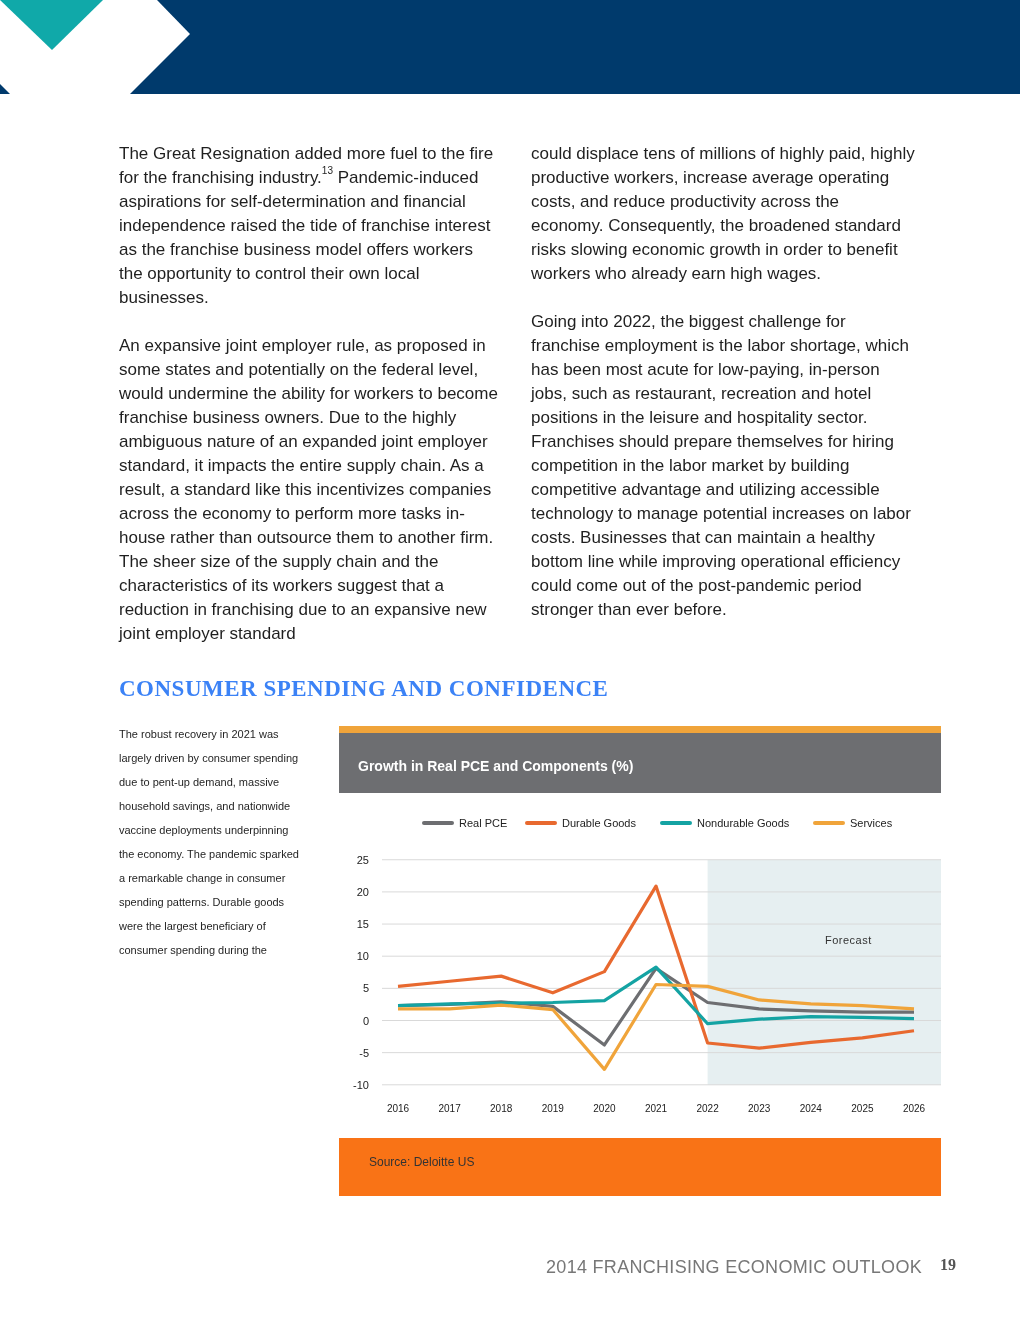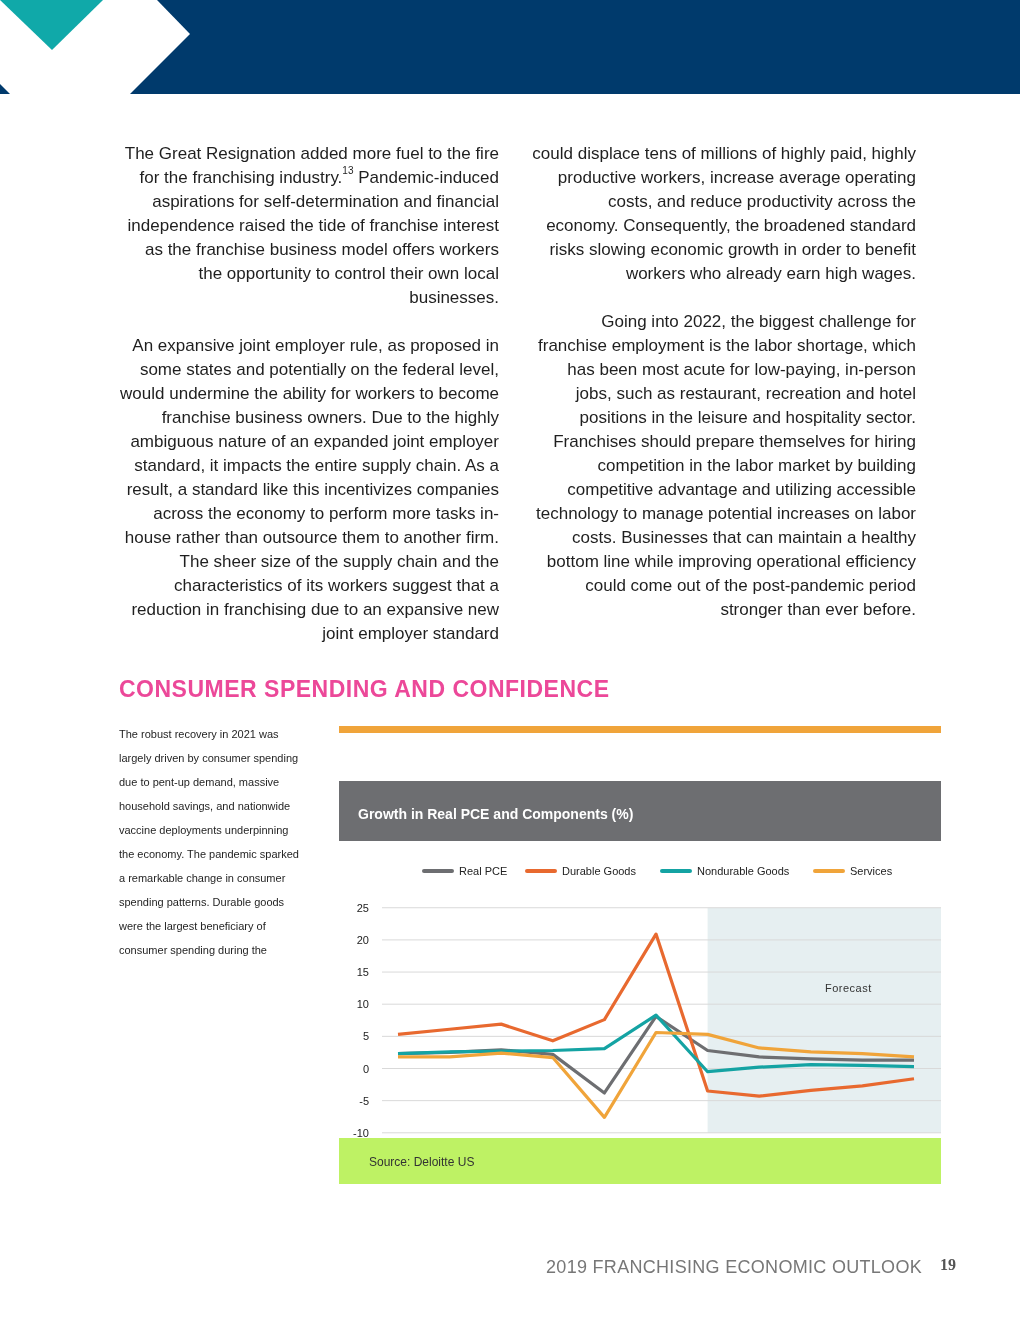--- a/index.html
+++ b/index.html
@@ -1,27 +1,27 @@
 <!DOCTYPE html>
 <html><head>
 <meta charset="utf-8">
 <style>
   html,body{margin:0;padding:0;}
   body{width:1020px;height:1320px;position:relative;background:#fff;font-family:"Liberation Sans",sans-serif;overflow:hidden;}
   .banner{position:absolute;left:0;top:0;width:1020px;height:94px;}
   .col{position:absolute;font-size:17px;line-height:24px;color:#1f1f1f;}
-  .col p{margin:0 0 24px 0;text-align:right;}
+  .col p{margin:0 0 24px 0;}
   .col sup{font-size:10px;vertical-align:top;line-height:10px;}
-  .h2{position:absolute;left:119px;top:676px;font-size:23px;font-weight:bold;color:#ec4899;letter-spacing:0.5px;}
+  .h2{position:absolute;left:119px;top:676px;font-size:23px;font-weight:bold;color:#3b82f6;letter-spacing:0.5px;font-family:Liberation Serif, serif;}
   .side{position:absolute;left:119px;top:722px;width:185px;font-size:11px;line-height:24px;color:#1f1f1f;}
   .chart{position:absolute;left:339px;top:726px;width:602px;}
   .chart-top{height:7px;background:#f0a43a;}
-  .chart-head{height:60px;background:#6d6e71;color:#fff;font-size:14px;font-weight:bold;padding-left:19px;line-height:66px;margin-top:48px;}
+  .chart-head{height:60px;background:#6d6e71;color:#fff;font-size:14px;font-weight:bold;padding-left:19px;line-height:66px;}
   .chart-body{position:relative;height:346px;background:#fff;}
-  .chart-foot{position:absolute;left:339px;top:1138px;width:602px;height:46px;background:#bef264;font-size:12px;color:#333;line-height:48px;}
+  .chart-foot{position:absolute;left:339px;top:1138px;width:602px;height:58px;background:#f97316;font-size:12px;color:#333;line-height:48px;}
   .chart-foot span{padding-left:30px;}
   .footer{position:absolute;right:98px;top:1257px;font-size:18px;color:#777;letter-spacing:0.3px;}
   .pnum{position:absolute;left:940px;top:1256px;font-size:16px;color:#555;font-weight:bold;font-family:Liberation Serif, serif;}
   svg text{font-family:"Liberation Sans",sans-serif;}
 </style>
 </head>
 <body>
 
 <svg class="banner" viewBox="0 0 1020 94">
   <rect x="0" y="0" width="1020" height="94" fill="#003a6c"></rect>
@@ -87,14 +87,14 @@
         <text x="223" y="34" font-size="11" fill="#222">Durable Goods</text>
         <line x1="323" x2="351" y1="30" y2="30" stroke="#14a3a3" stroke-width="4" stroke-linecap="round"></line>
         <text x="358" y="34" font-size="11" fill="#222">Nondurable Goods</text>
         <line x1="476" x2="504" y1="30" y2="30" stroke="#f0a43a" stroke-width="4" stroke-linecap="round"></line>
         <text x="511" y="34" font-size="11" fill="#222">Services</text>
       </svg>
   </div>
 </div>
 <div class="chart-foot"><span>Source: Deloitte US</span></div>
 
-<div class="footer">2019 FRANCHISING ECONOMIC OUTLOOK</div>
+<div class="footer">2014 FRANCHISING ECONOMIC OUTLOOK</div>
 <div class="pnum">19</div>
 
 </body></html>

